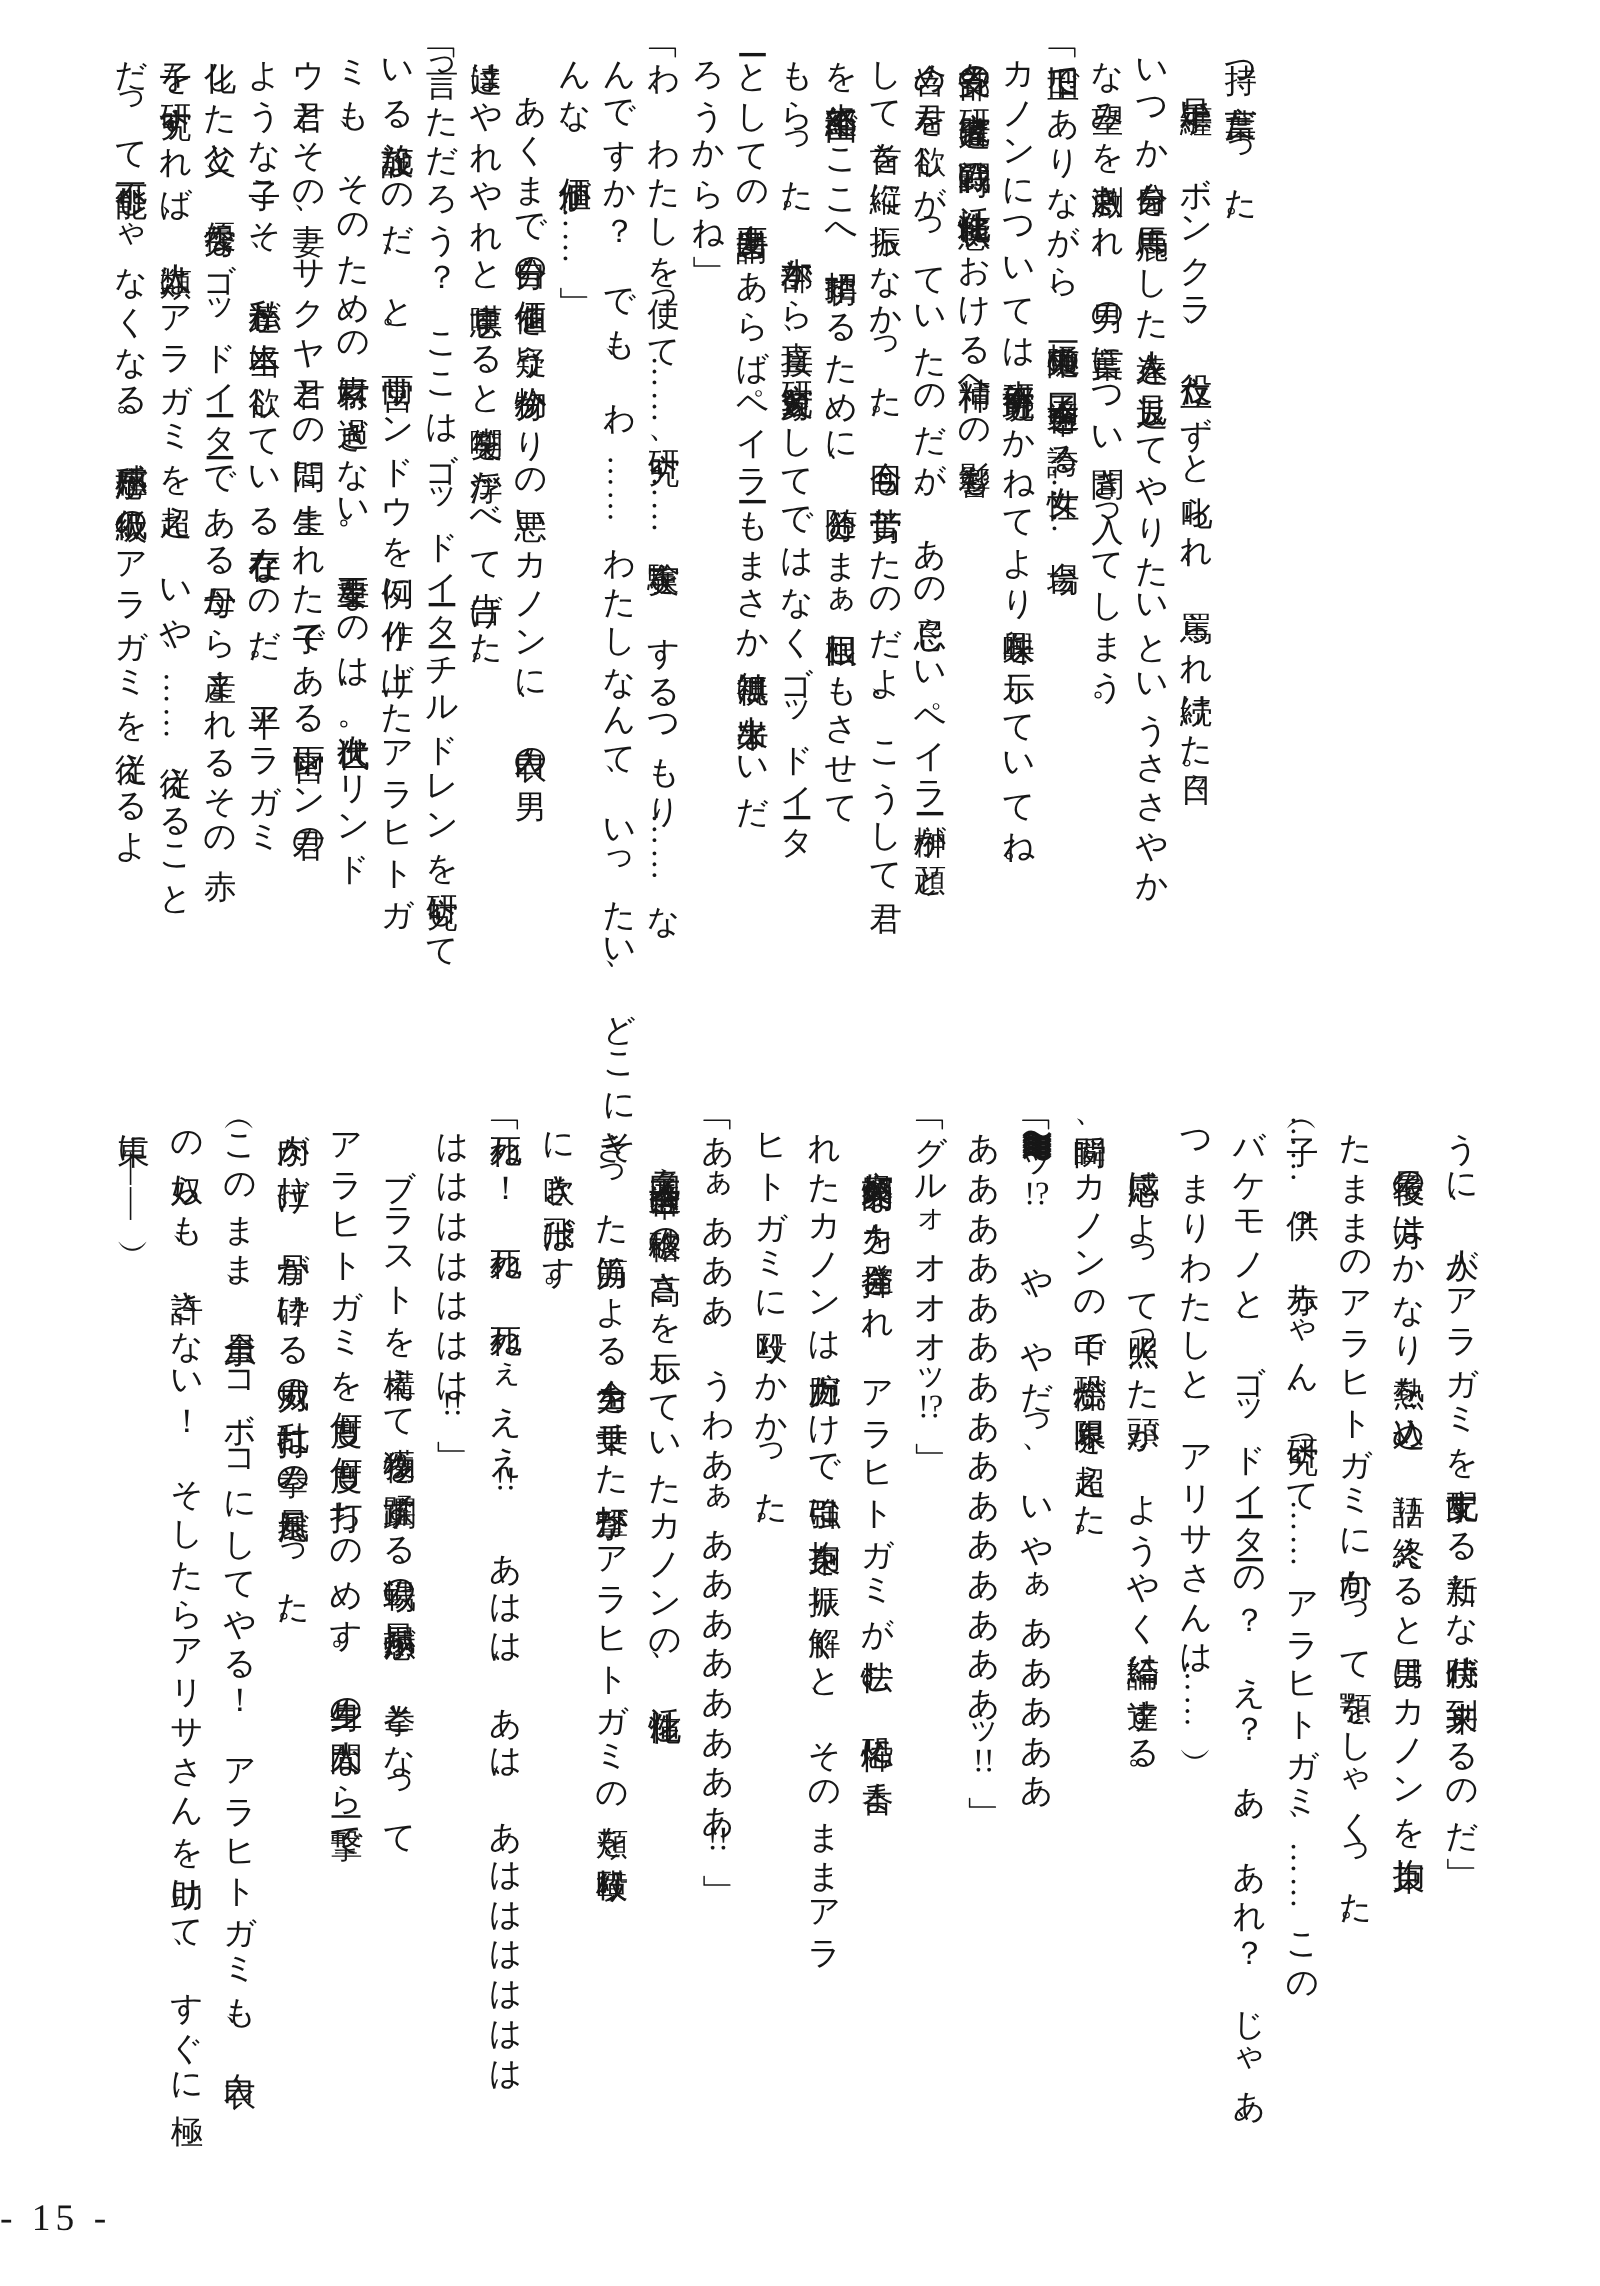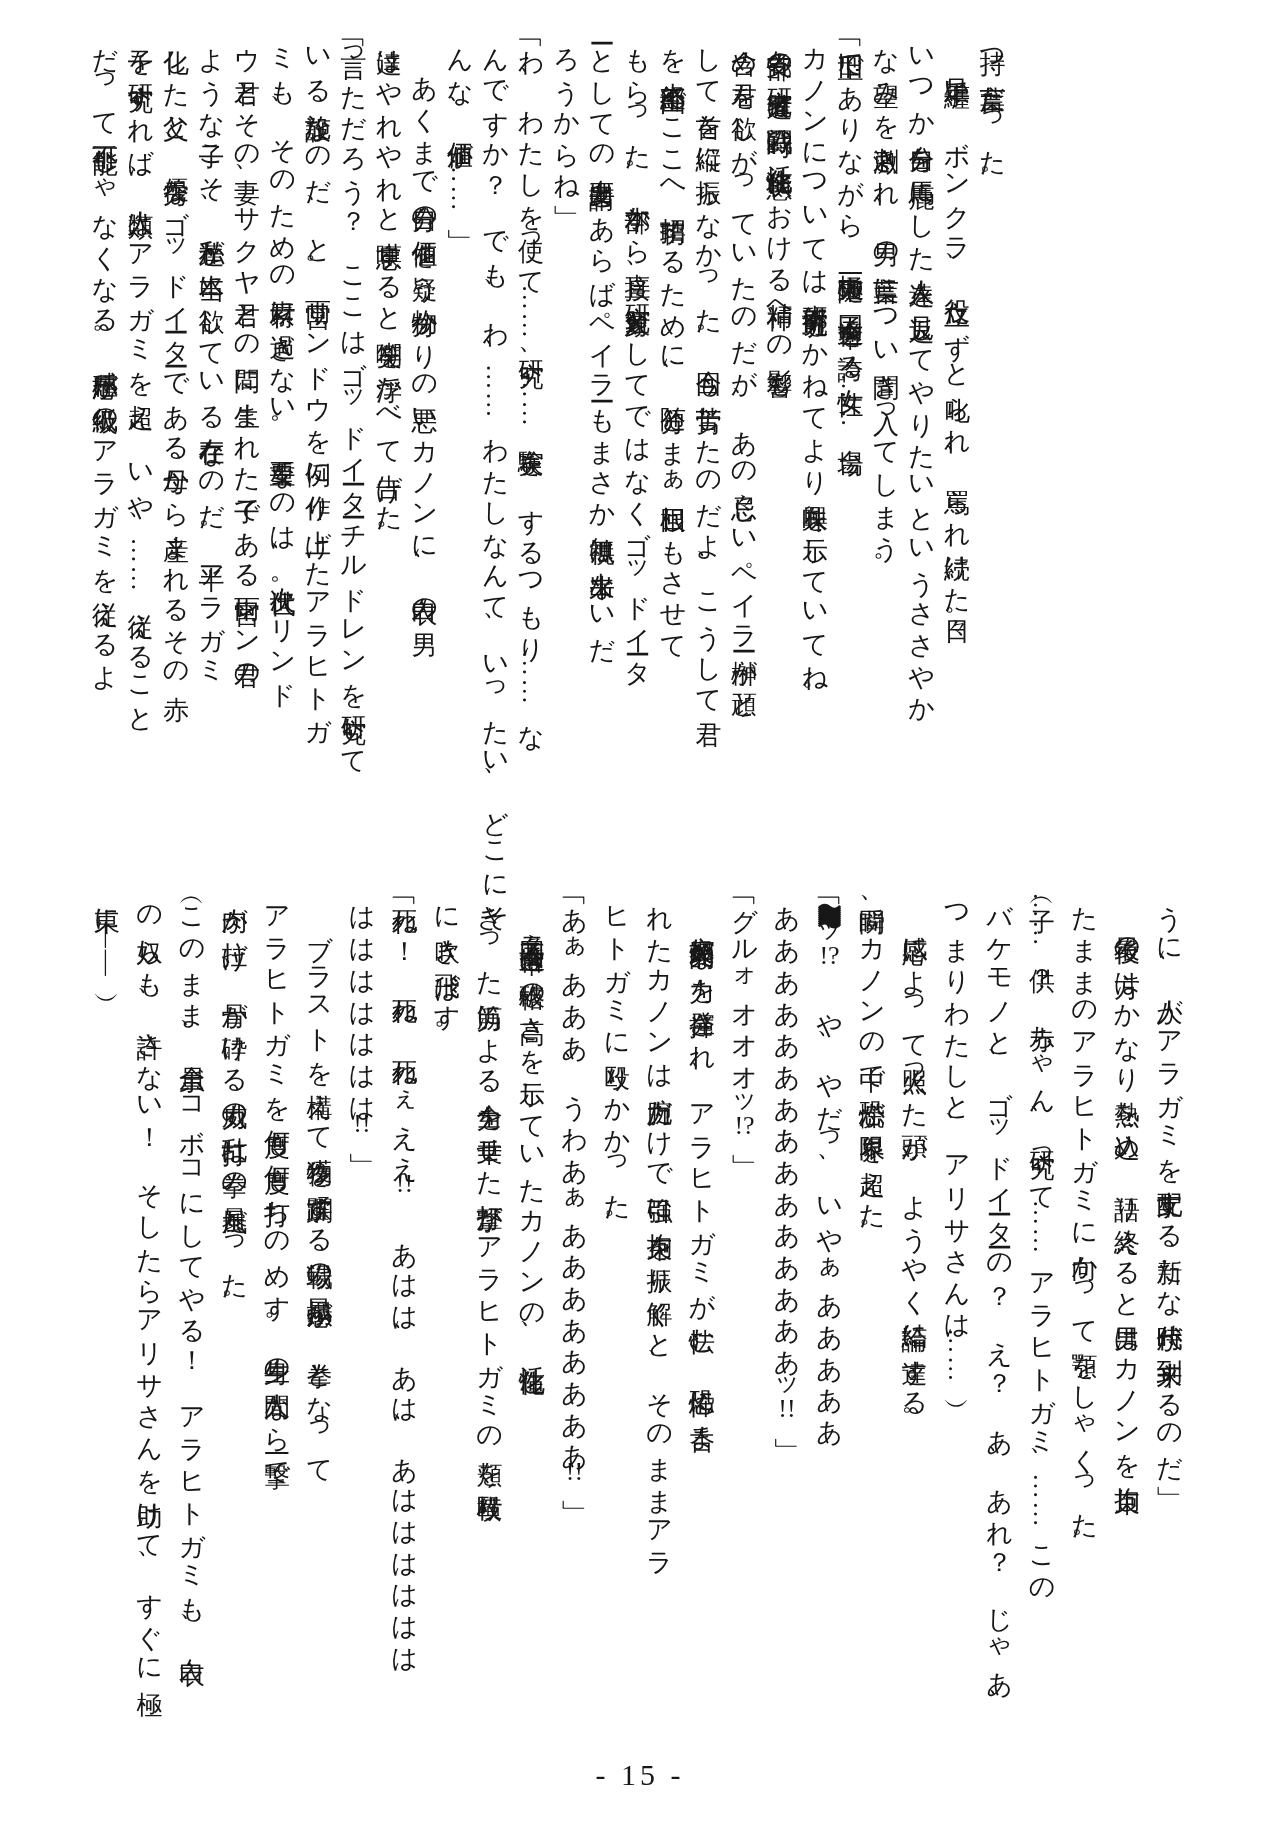--- a/index.html
+++ b/index.html
@@ -45,21 +45,21 @@
   .vblock-bottom p { line-height: 42.5px; }
   .tcy {
     text-combine-upright: all;
     letter-spacing: 0;
   }
   .page-number {
     position: absolute;
     top: 1758px;
     left: 0;
     width: 100%;
-    text-align: center;
+    text-align: left;
     font-size: 30px;
     letter-spacing: 4px;
     color: #171717;
   }
 </style>
 </head>
 <body>
 
 <main class="sheet">
 

